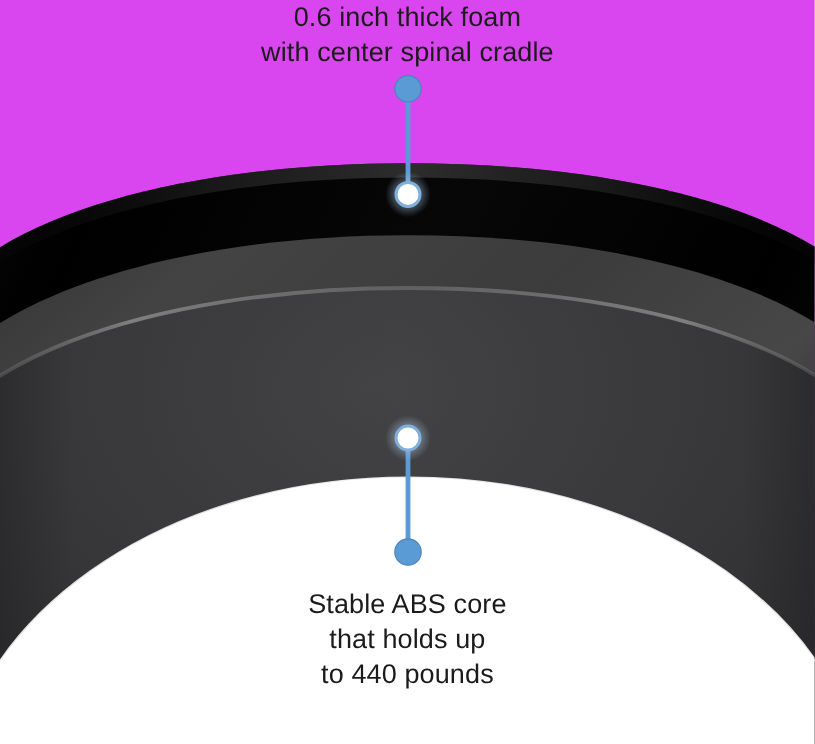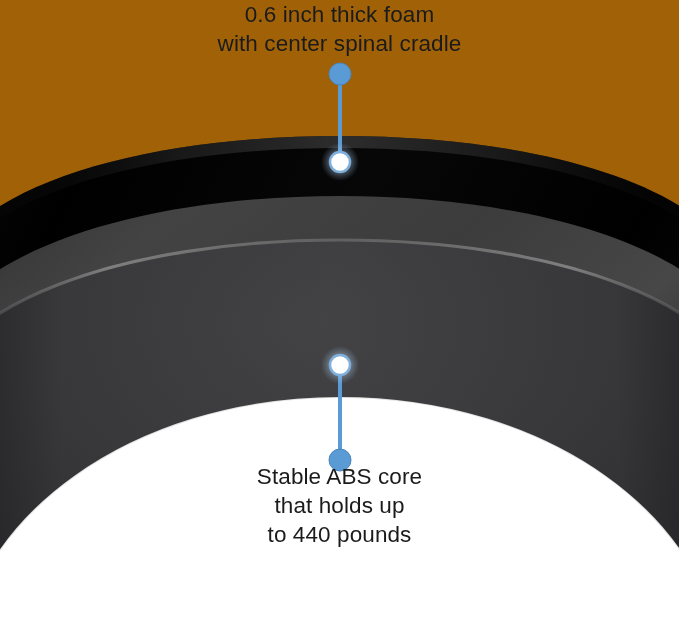--- a/index.html
+++ b/index.html
@@ -7,21 +7,21 @@
     padding: 0;
     background: #ffffff;
   }
   body {
     font-family: "Liberation Sans", sans-serif;
   }
   #stage {
     position: relative;
     width: 679px;
     height: 620px;
-    background: #a16207;
+    background: #d946ef;
     overflow: hidden;
   }
   #product-svg {
     position: absolute;
     left: 0;
     top: 0;
     width: 679px;
     height: 620px;
     display: block;
   }
@@ -31,21 +31,21 @@
     left: 0;
     text-align: center;
     color: #1b1b1b;
     font-size: 22.5px;
     line-height: 29px;
     letter-spacing: 0.1px;
     white-space: pre-line;
     pointer-events: none;
   }
   #callout-top-text { top: 0px; }
-  #callout-bottom-text { top: 462px; }
+  #callout-bottom-text { top: 489px; }
 </style>
 </head>
 <body>
 
 <div id="stage">
 
   <svg id="product-svg" viewBox="0 0 679 620" preserveAspectRatio="none">
     <defs>
 
       <linearGradient id="gradFoam" x1="0" y1="0" x2="1" y2="0.35">

